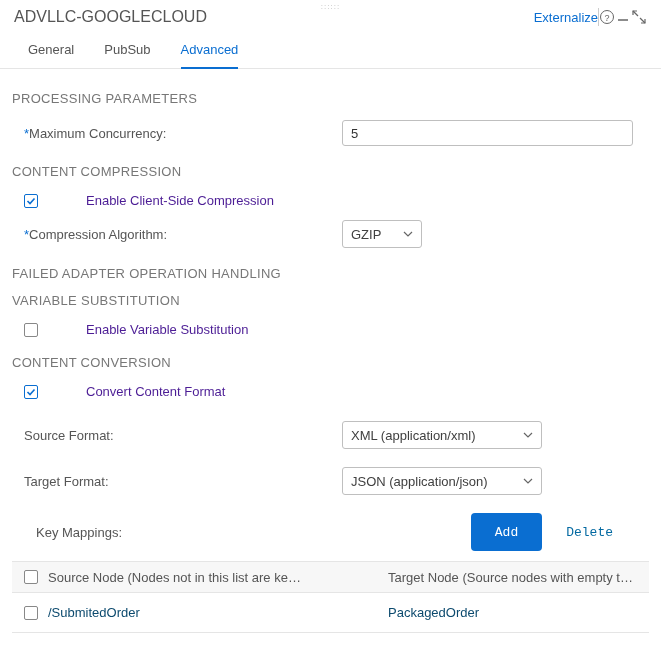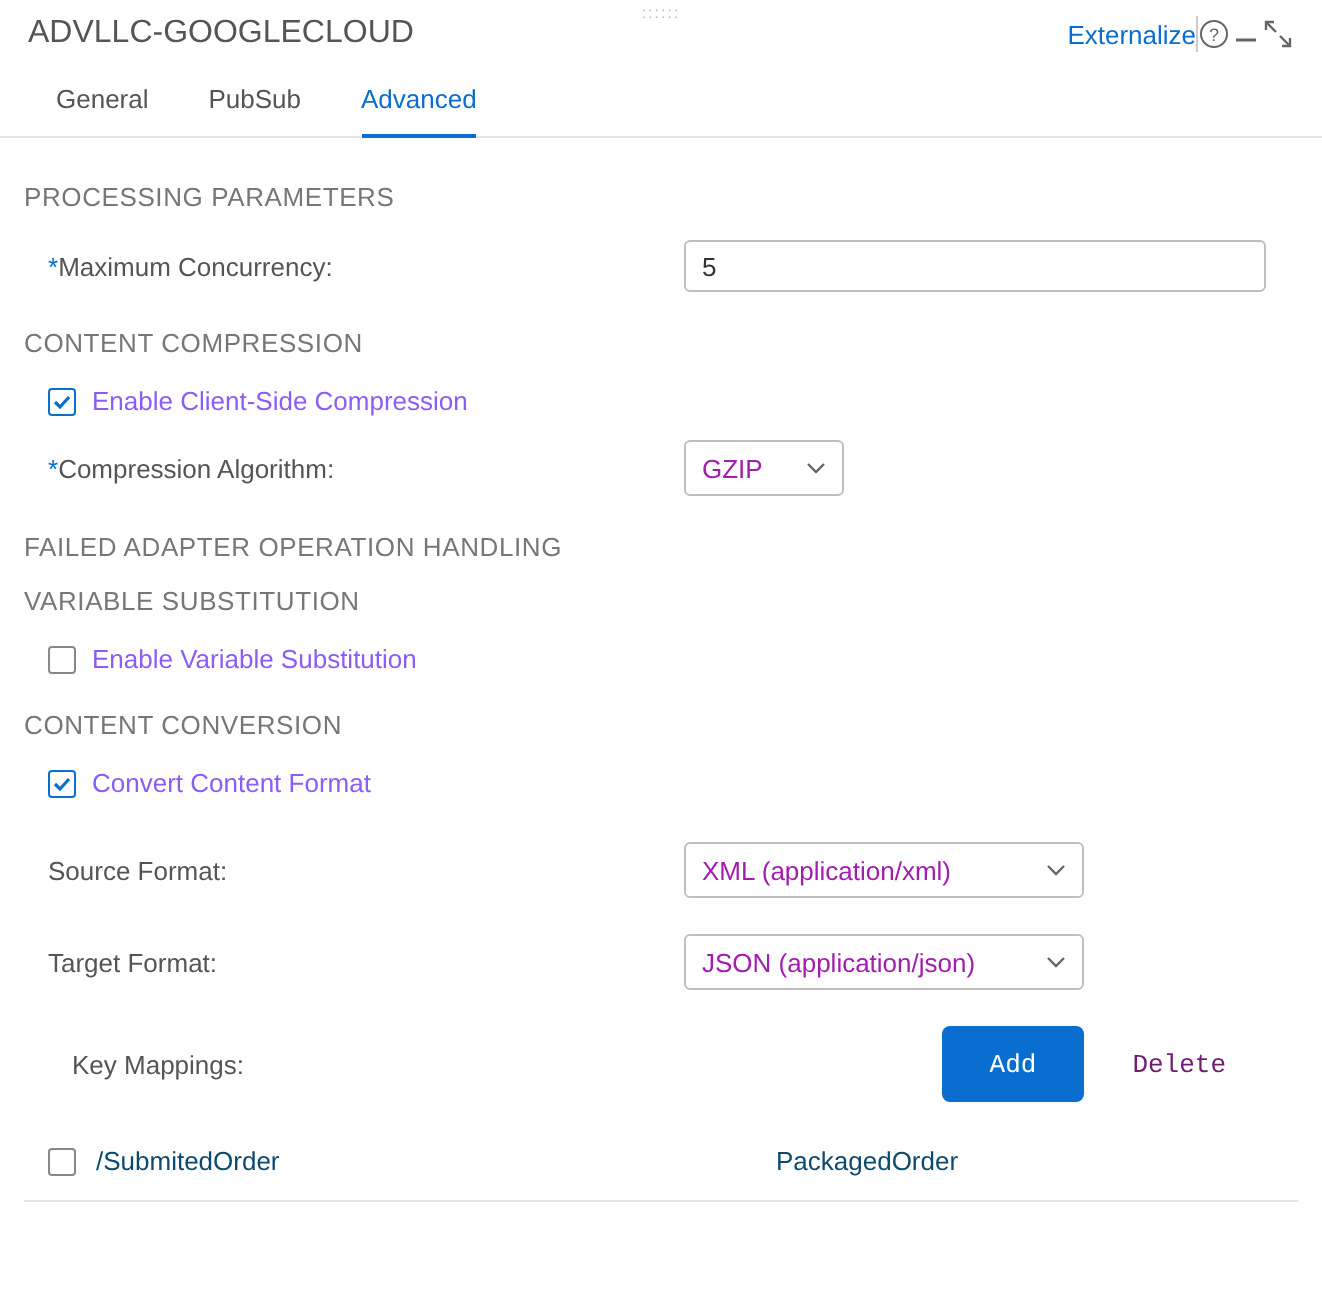--- a/index.html
+++ b/index.html
@@ -107,21 +107,21 @@
   }
   .select {
     border: 1px solid #bfbfbf;
     border-radius: 3px;
     height: 28px;
     display: inline-flex;
     align-items: center;
     justify-content: space-between;
     padding: 0 8px;
     font-size: 13px;
-    color: #a21caf;
+    color: #404040;
     background: #fff;
     cursor: pointer;
   }
   .select.small { width: 80px; }
   .select.med { width: 200px; }
   .chev {
     display: inline-flex;
   }
   .check-row {
     display: flex;
@@ -139,22 +139,23 @@
     justify-content: center;
     cursor: pointer;
     background: #fff;
   }
   .checkbox.checked {
     border-color: #0a6ed1;
   }
   .checkbox.checked svg { display: block; }
   .checkbox svg { display: none; }
   .check-label {
-    color: #8b5cf6;
-    font-size: 13px;
+    color: #4c1d95;
+    font-size: 13px;
+    margin-left: 40px;
   }
   .key-map-head {
     display: flex;
     align-items: center;
     padding: 12px 12px 10px 24px;
   }
   .key-map-title {
     flex: 1;
     color: #555;
   }
@@ -168,21 +169,21 @@
     cursor: pointer;
     border: none;
     font-family: Liberation Mono, monospace;
   }
   .btn.primary {
     background: #0a6ed1;
     color: #fff;
   }
   .btn.ghost {
     background: transparent;
-    color: #701a75;
+    color: #0369a1;
     cursor: default;
   }
   .table-header {
     display: flex;
     align-items: center;
     background: #f7f7f7;
     border-top: 1px solid #e5e5e5;
     border-bottom: 1px solid #e5e5e5;
     height: 32px;
     padding: 0 12px;
@@ -323,20 +324,27 @@
         </span>
     </div>
   </div>
 
   <div class="key-map-head">
     <span class="key-map-title">Key Mappings:</span>
     <button class="btn primary">Add</button>
     <button class="btn ghost">Delete</button>
   </div>
 
+  <div class="table-header">
+    <span class="checkbox">
+      
+    </span>
+    <span class="th col1">Source Node (Nodes not in this list are ke…</span>
+    <span class="th col2">Target Node (Source nodes with empty t…</span>
+  </div>
 
   <div class="table-row">
     <span class="checkbox">
       
     </span>
     <span class="td col1">/SubmitedOrder</span>
     <span class="td col2">PackagedOrder</span>
   </div>
 
 </div>

